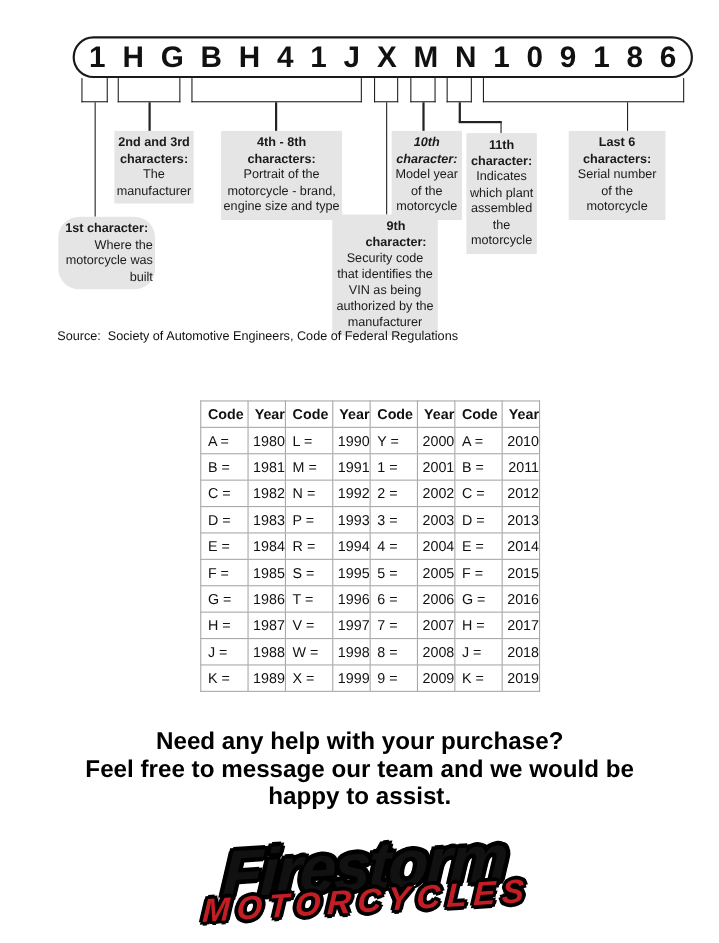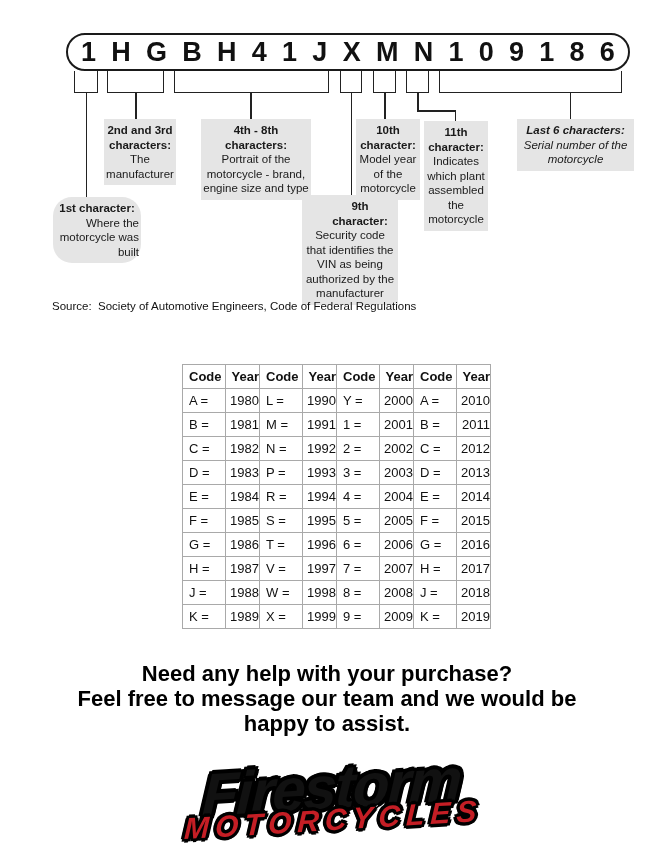--- a/index.html
+++ b/index.html
@@ -45,21 +45,21 @@
   
   .anno {
     position:absolute; background:#e5e5e5; color:#1a1a1a;
     font-size:11.5px; line-height:14.5px; text-align:center; padding:4px 2px;
   }
   .anno .ttl { font-weight:bold; }
   #anno-2-3   { left:104px; top:119px; width:72px; }
   #anno-4-8   { left:201px; top:119px; width:110px;text-align:center; }
   #anno-10    { left:356px; top:119px; width:64px; }
   #anno-11    { left:424px; top:121px; width:64px; }
-  #anno-last6 { left:517px; top:119px; width:117px;font-style:italic; }
+  #anno-last6 { left:517px; top:119px; width:88px; }
   #anno-1     { left:53px;  top:197px; width:88px;border-radius:19px; }
   #anno-9     { left:302px; top:195px; width:96px; }
 
   
   #source-note {
     position:absolute; left:52px; top:300px;
     font-size:11.5px; color:#111; white-space:pre;text-align:right;
   }
 
   
@@ -149,21 +149,21 @@
 
   <div class="anno" id="anno-2-3">
     <span class="ttl" style="display: block;">2nd and 3rd characters:</span>
     <span style="display: block;">The manufacturer</span>
   </div>
   <div class="anno" id="anno-4-8">
     <span class="ttl" style="display: block;">4th - 8th characters:</span>
     <span style="display: block;">Portrait of the motorcycle - brand, engine size and type</span>
   </div>
   <div class="anno" id="anno-10">
-    <span class="ttl" style="display: block;">10th character:</span>
+    <span class="ttl" style="display: block; font-style: italic;">10th character:</span>
     <span style="display: block;">Model year of the motorcycle</span>
   </div>
   <div class="anno" id="anno-11">
     <span class="ttl" style="display: block;">11th character:</span>
     <span style="display: block;">Indicates which plant assembled the motorcycle</span>
   </div>
   <div class="anno" id="anno-last6">
     <span class="ttl" style="display: block;">Last 6 characters:</span>
     <span style="display: block;">Serial number of the motorcycle</span>
   </div>

